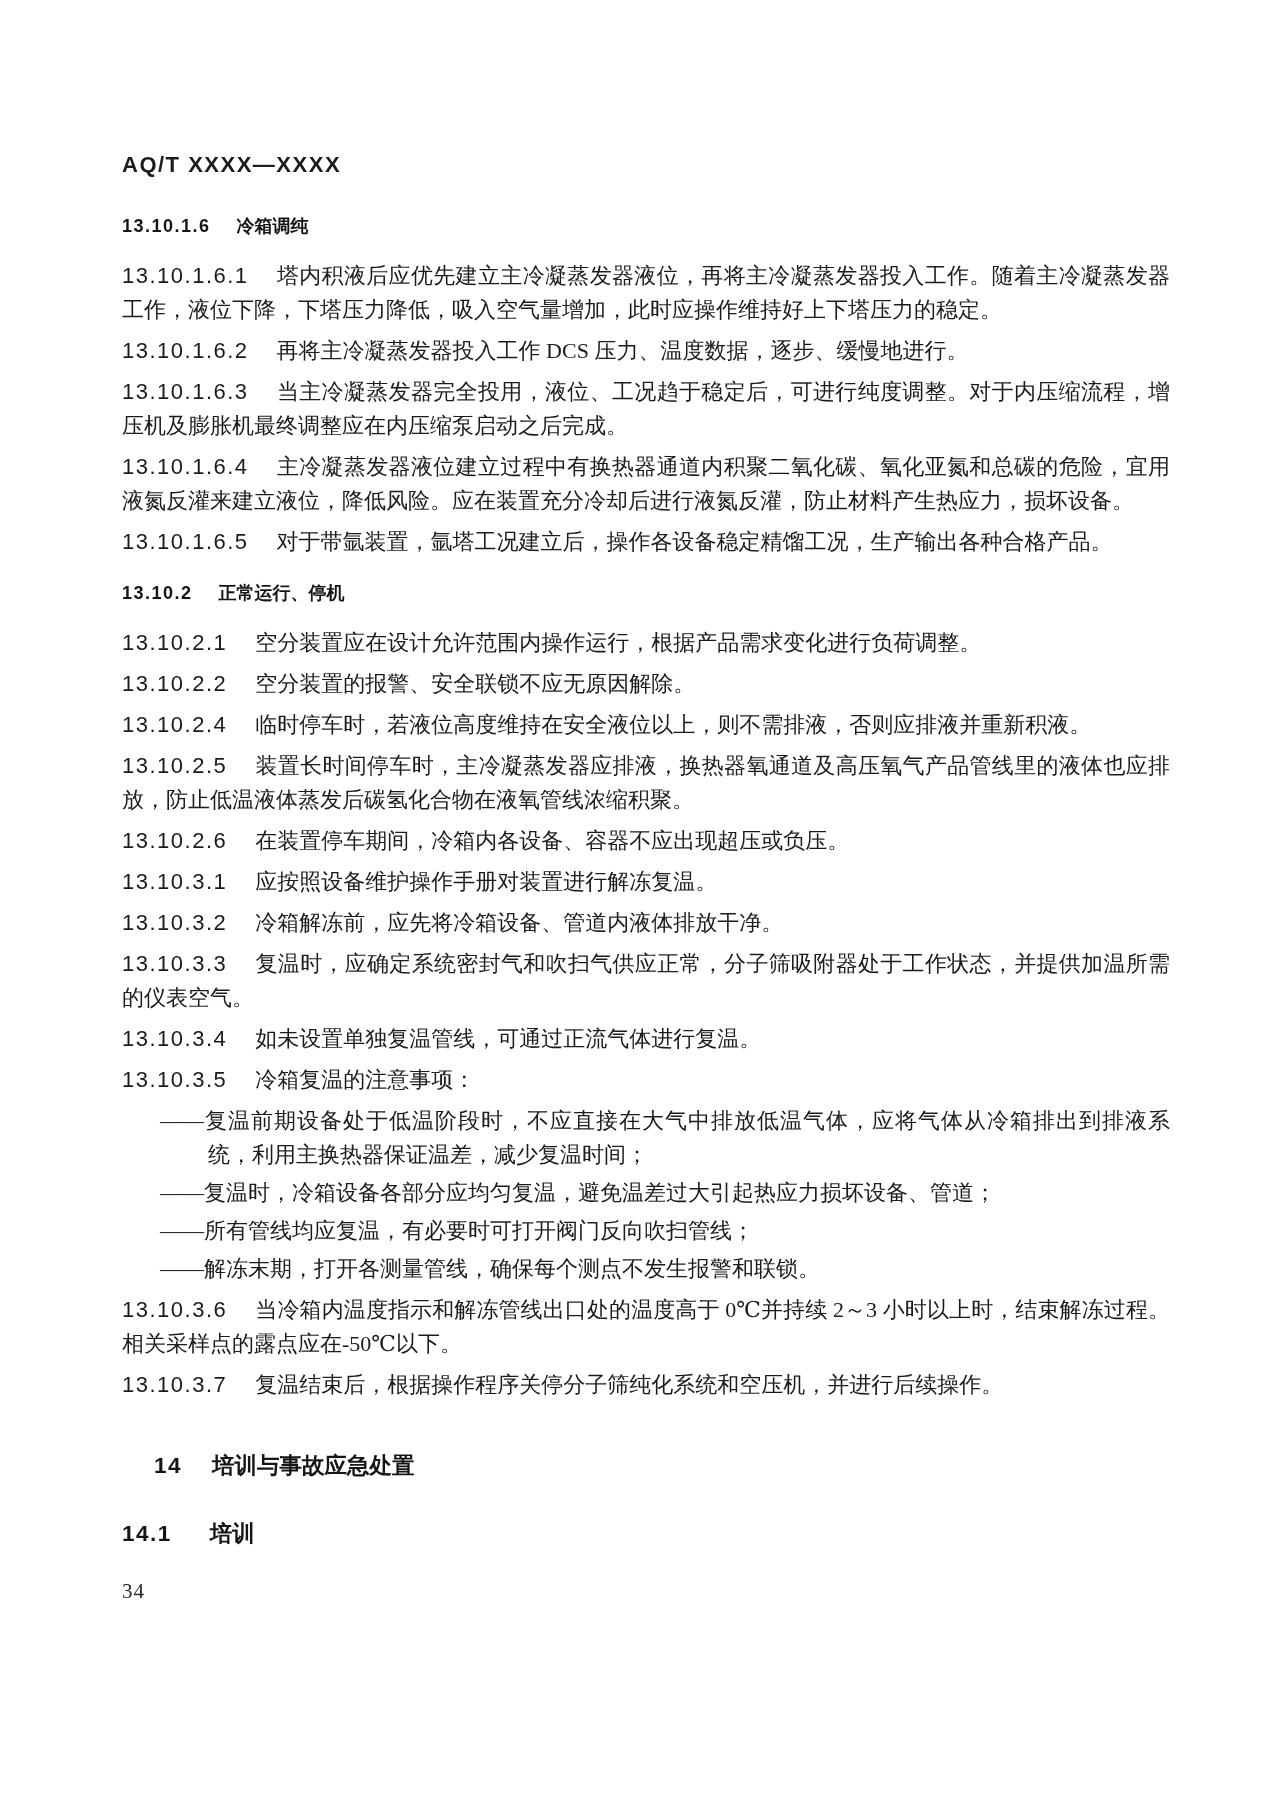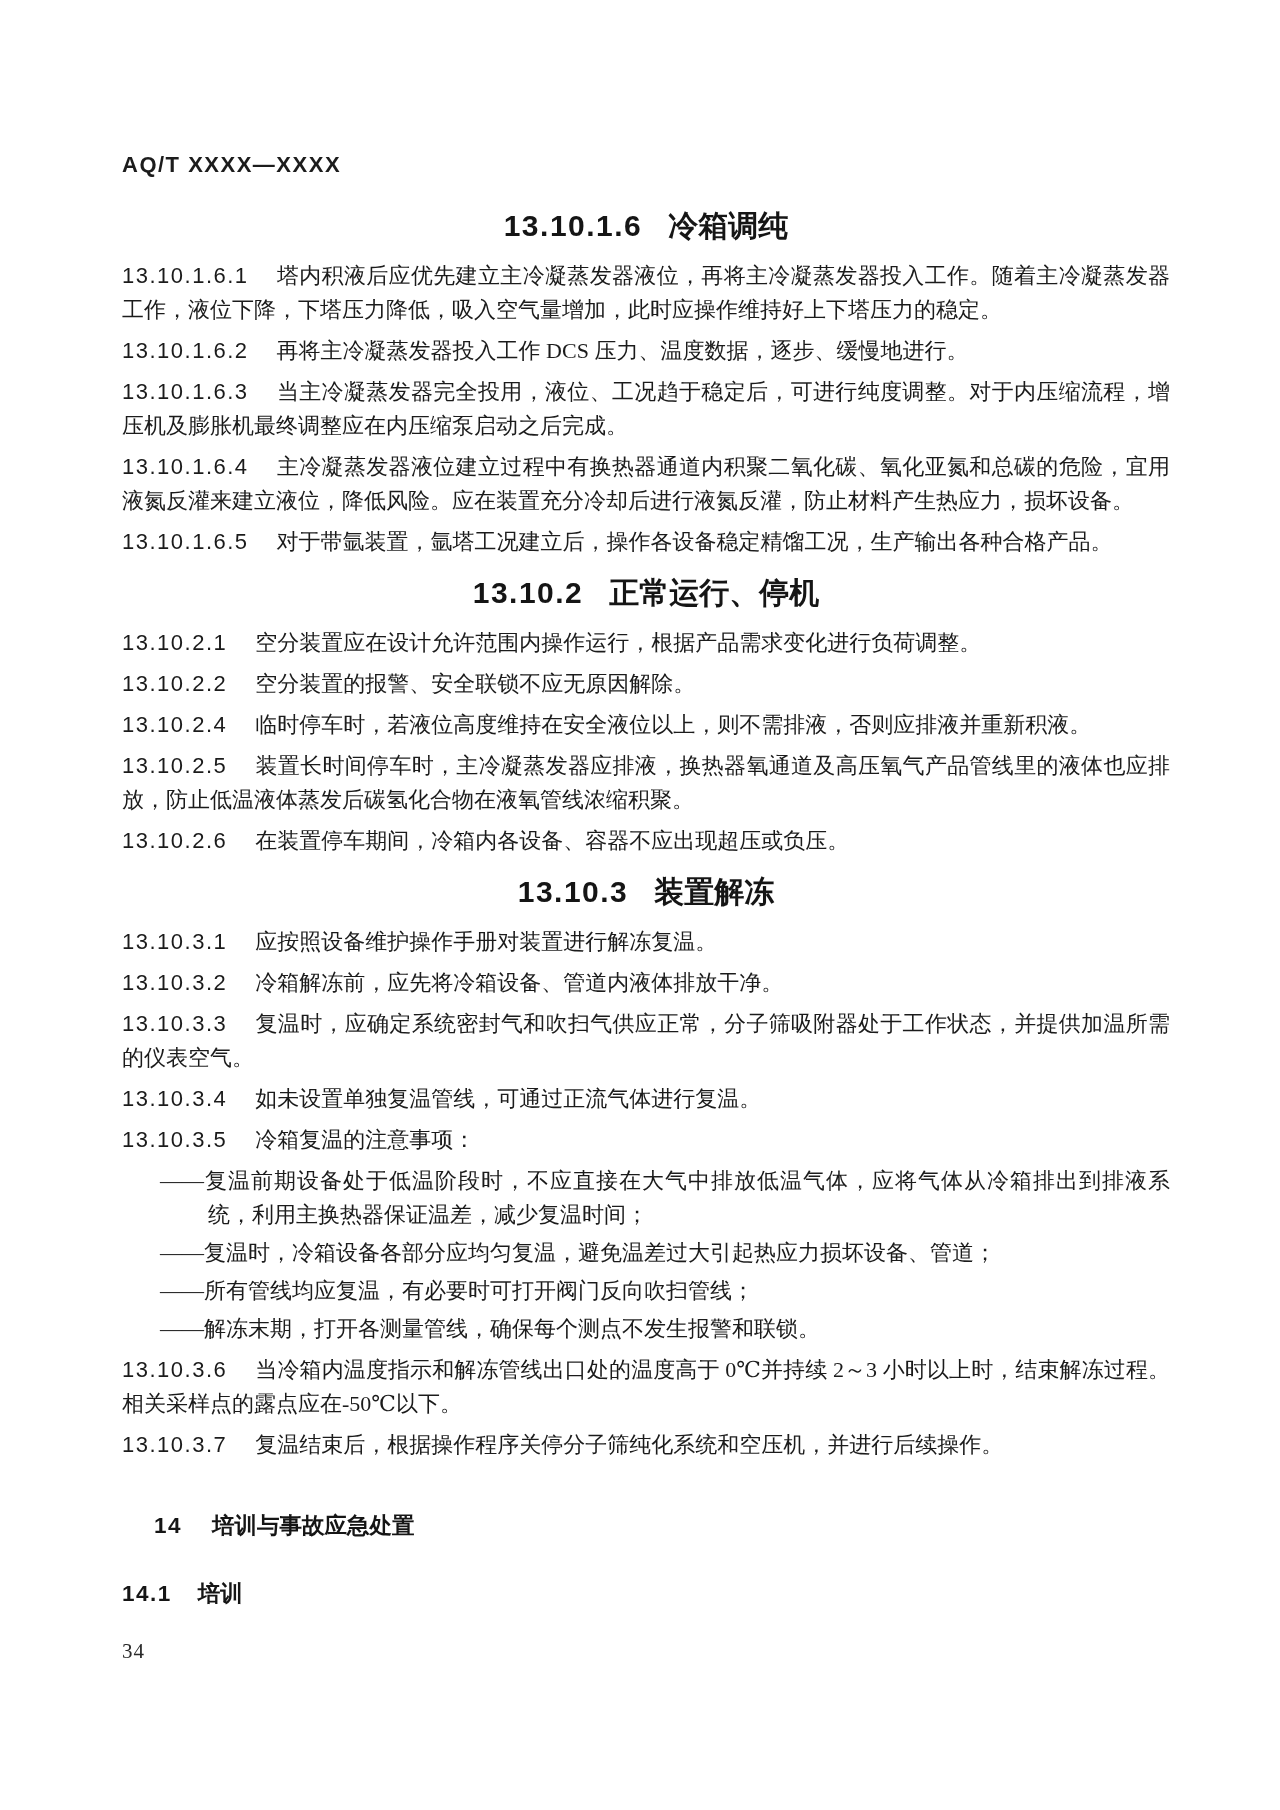--- a/index.html
+++ b/index.html
@@ -18,39 +18,39 @@
   }
 
   .content{
     position:absolute;left:122px;top:192px;width:1048px;
     font-size:22px;line-height:34px;text-align:justify;text-justify:inter-ideograph;
   }
 
   
   .h-clause{
     font-family:"Liberation Sans","DejaVu Sans",sans-serif;
-    font-size:30px;font-weight:bold;color:#151515;
-    margin:16px 0 15px 0;line-height:36px;text-align:center;
+    font-size:18px;font-weight:bold;color:#151515;
+    margin:16px 0 15px 0;line-height:36px;text-align:left;
   }
   .h-clause .num{margin-right:26px;letter-spacing:1.5px;}
 
   
   .h-chapter{
     font-family:"Liberation Sans","DejaVu Sans",sans-serif;
     font-size:22.5px;font-weight:bold;color:#151515;
     margin:46px 0 16px 0;line-height:36px;text-align:left;
   }
   .h-chapter .num{margin-right:30px;letter-spacing:1.5px;margin-left:32px;}
 
   .h-sub{
     font-family:"Liberation Sans","DejaVu Sans",sans-serif;
     font-size:22.5px;font-weight:bold;color:#151515;
     margin:32px 0 14px 0;line-height:36px;text-align:left;
   }
-  .h-sub .num{margin-right:26px;letter-spacing:1.5px;}
+  .h-sub .num{margin-right:38px;letter-spacing:1.5px;}
 
   .para{margin:7px 0;}
   .para .num{
     font-family:"Liberation Sans","DejaVu Sans",sans-serif;
     letter-spacing:1.5px;margin-right:28px;white-space:nowrap;
   }
 
   .li{
     margin:4px 0;
     padding-left:86px;text-indent:-48px;
@@ -103,21 +103,20 @@
 
     <p class="para"><span class="num">13.10.2.2</span><span>空分装置的报警、安全联锁不应无原因解除。</span></p>
 
 
     <p class="para"><span class="num">13.10.2.4</span><span>临时停车时，若液位高度维持在安全液位以上，则不需排液，否则应排液并重新积液。</span></p>
 
     <p class="para"><span class="num">13.10.2.5</span><span>装置长时间停车时，主冷凝蒸发器应排液，换热器氧通道及高压氧气产品管线里的液体也应排放，防止低温液体蒸发后碳氢化合物在液氧管线浓缩积聚。</span></p>
 
     <p class="para"><span class="num">13.10.2.6</span><span>在装置停车期间，冷箱内各设备、容器不应出现超压或负压。</span></p>
 
-    <h3 class="h-clause"><span class="num">13.10.3</span><span>装置解冻</span></h3>
 
     <p class="para"><span class="num">13.10.3.1</span><span>应按照设备维护操作手册对装置进行解冻复温。</span></p>
 
     <p class="para"><span class="num">13.10.3.2</span><span>冷箱解冻前，应先将冷箱设备、管道内液体排放干净。</span></p>
 
     <p class="para"><span class="num">13.10.3.3</span><span>复温时，应确定系统密封气和吹扫气供应正常，分子筛吸附器处于工作状态，并提供加温所需的仪表空气。</span></p>
 
     <p class="para"><span class="num">13.10.3.4</span><span>如未设置单独复温管线，可通过正流气体进行复温。</span></p>
 
     <p class="para"><span class="num">13.10.3.5</span><span>冷箱复温的注意事项：</span></p>

